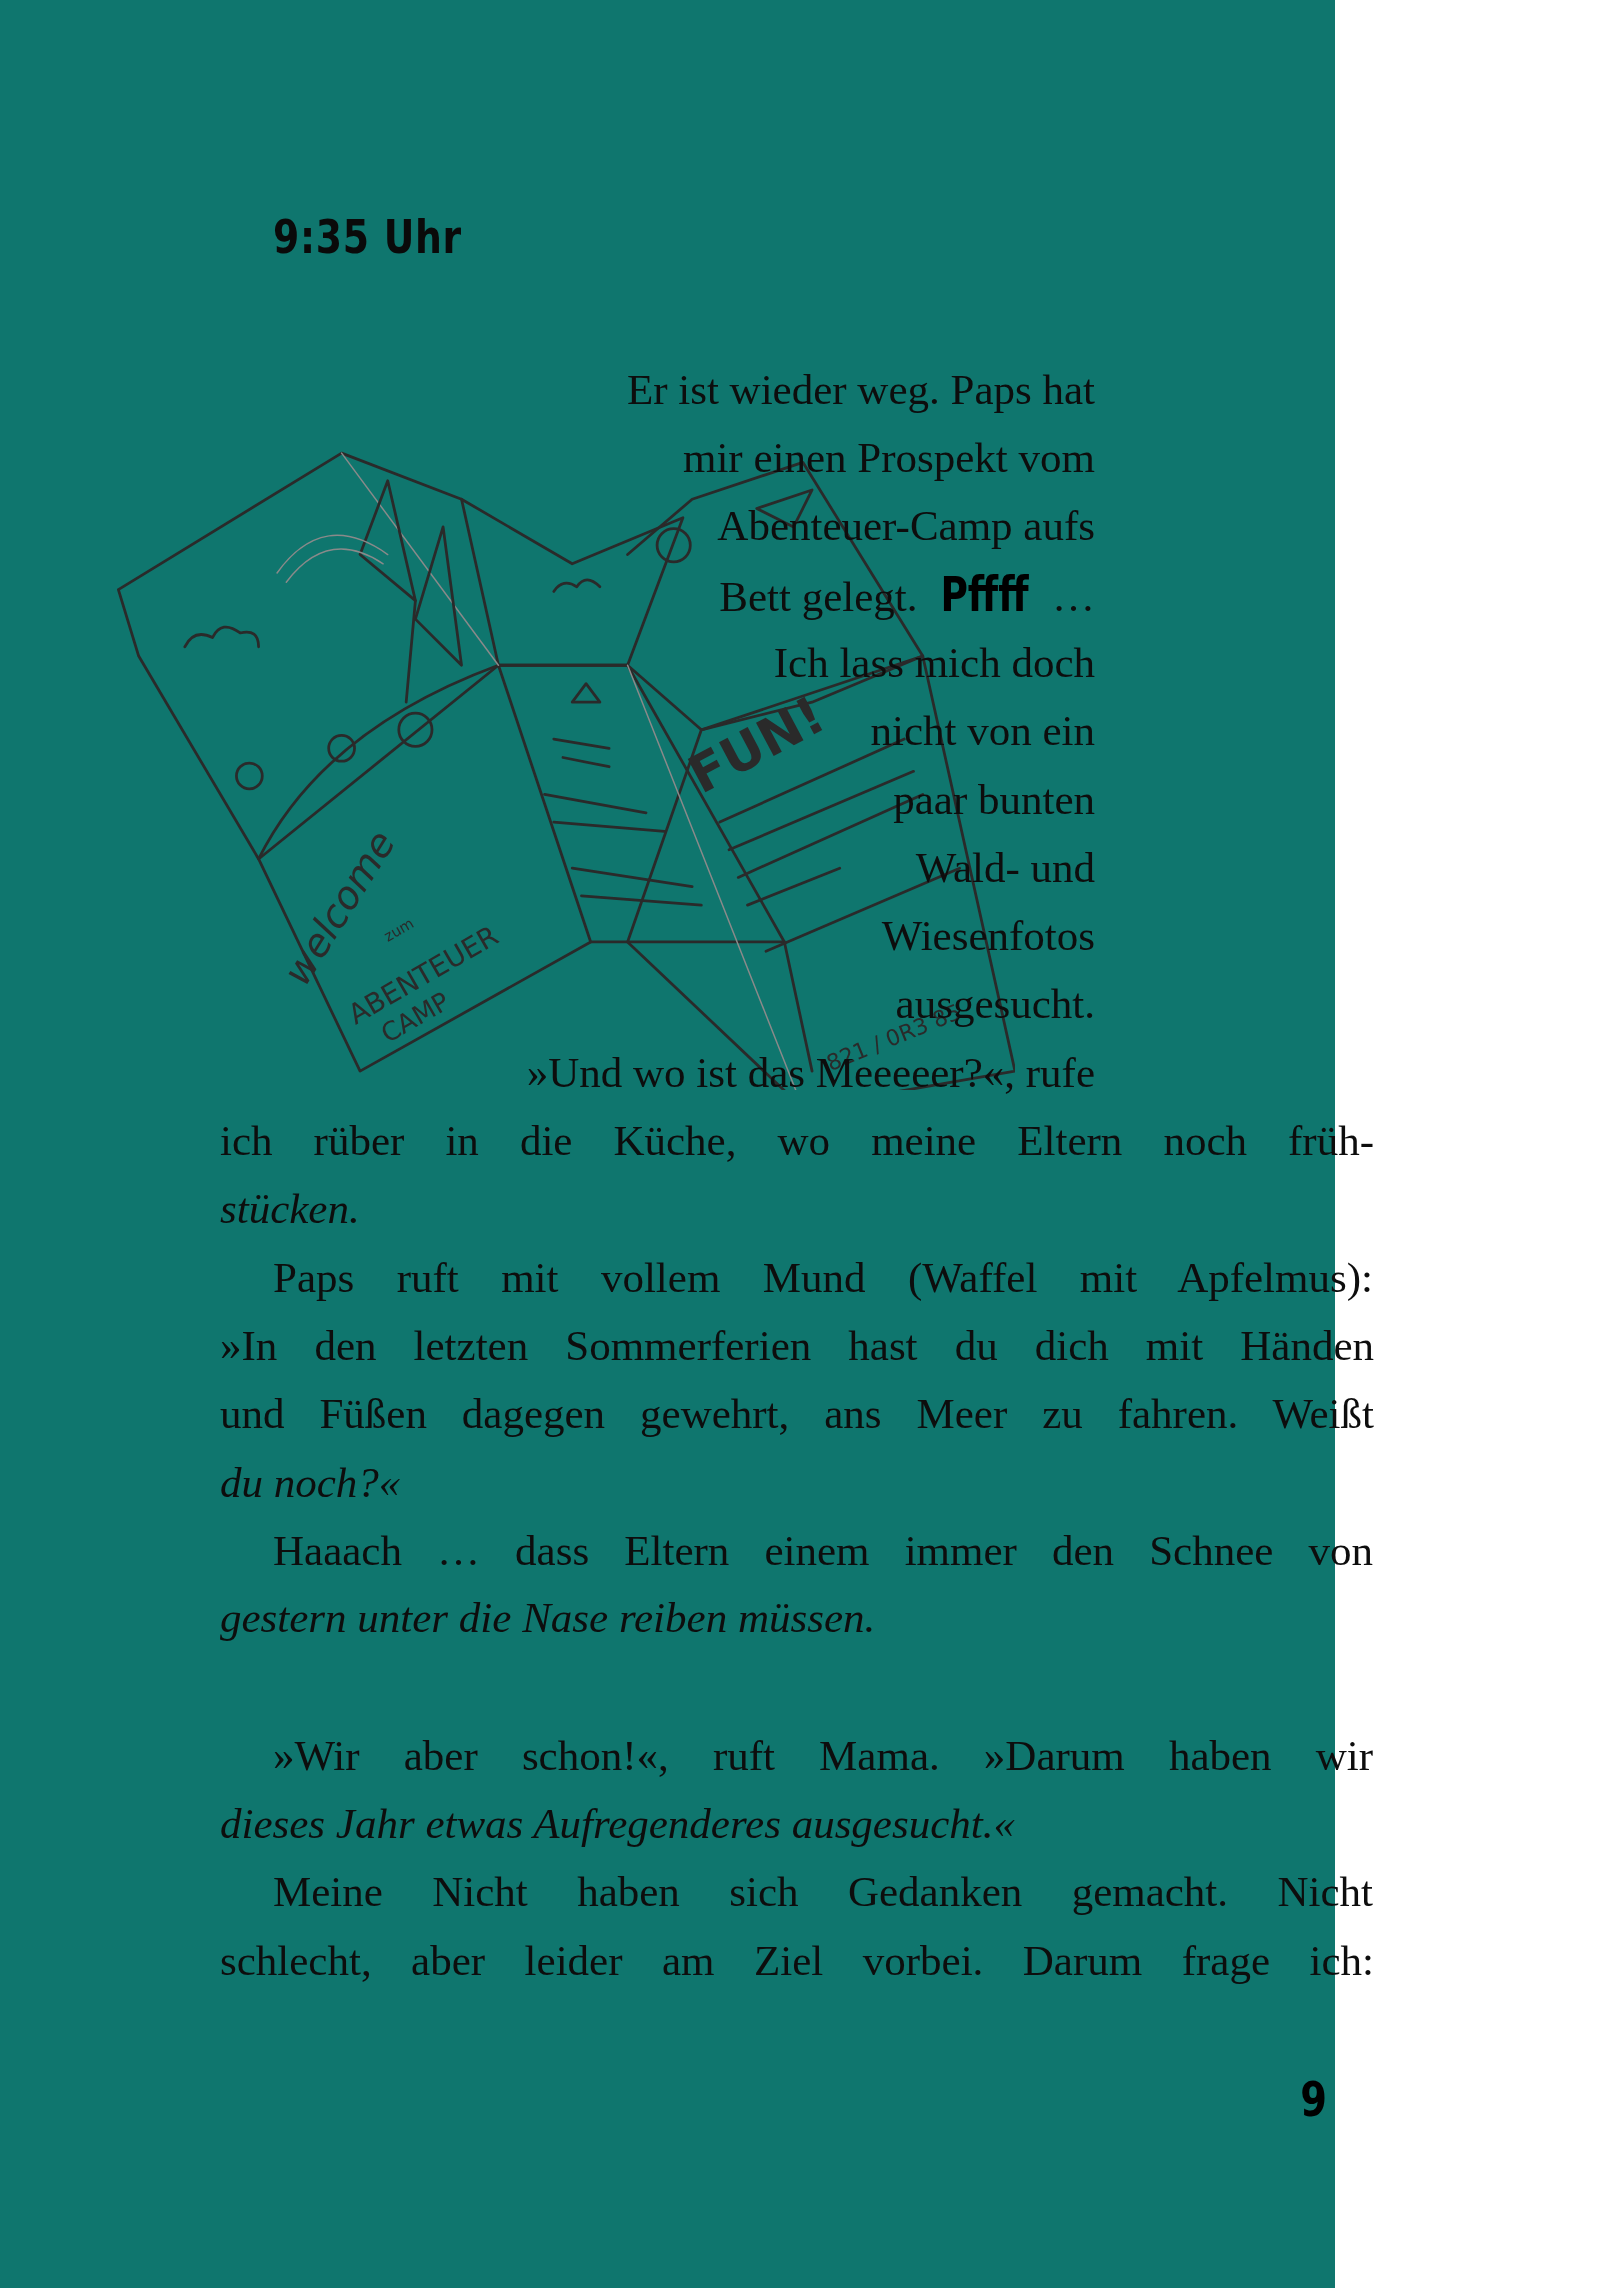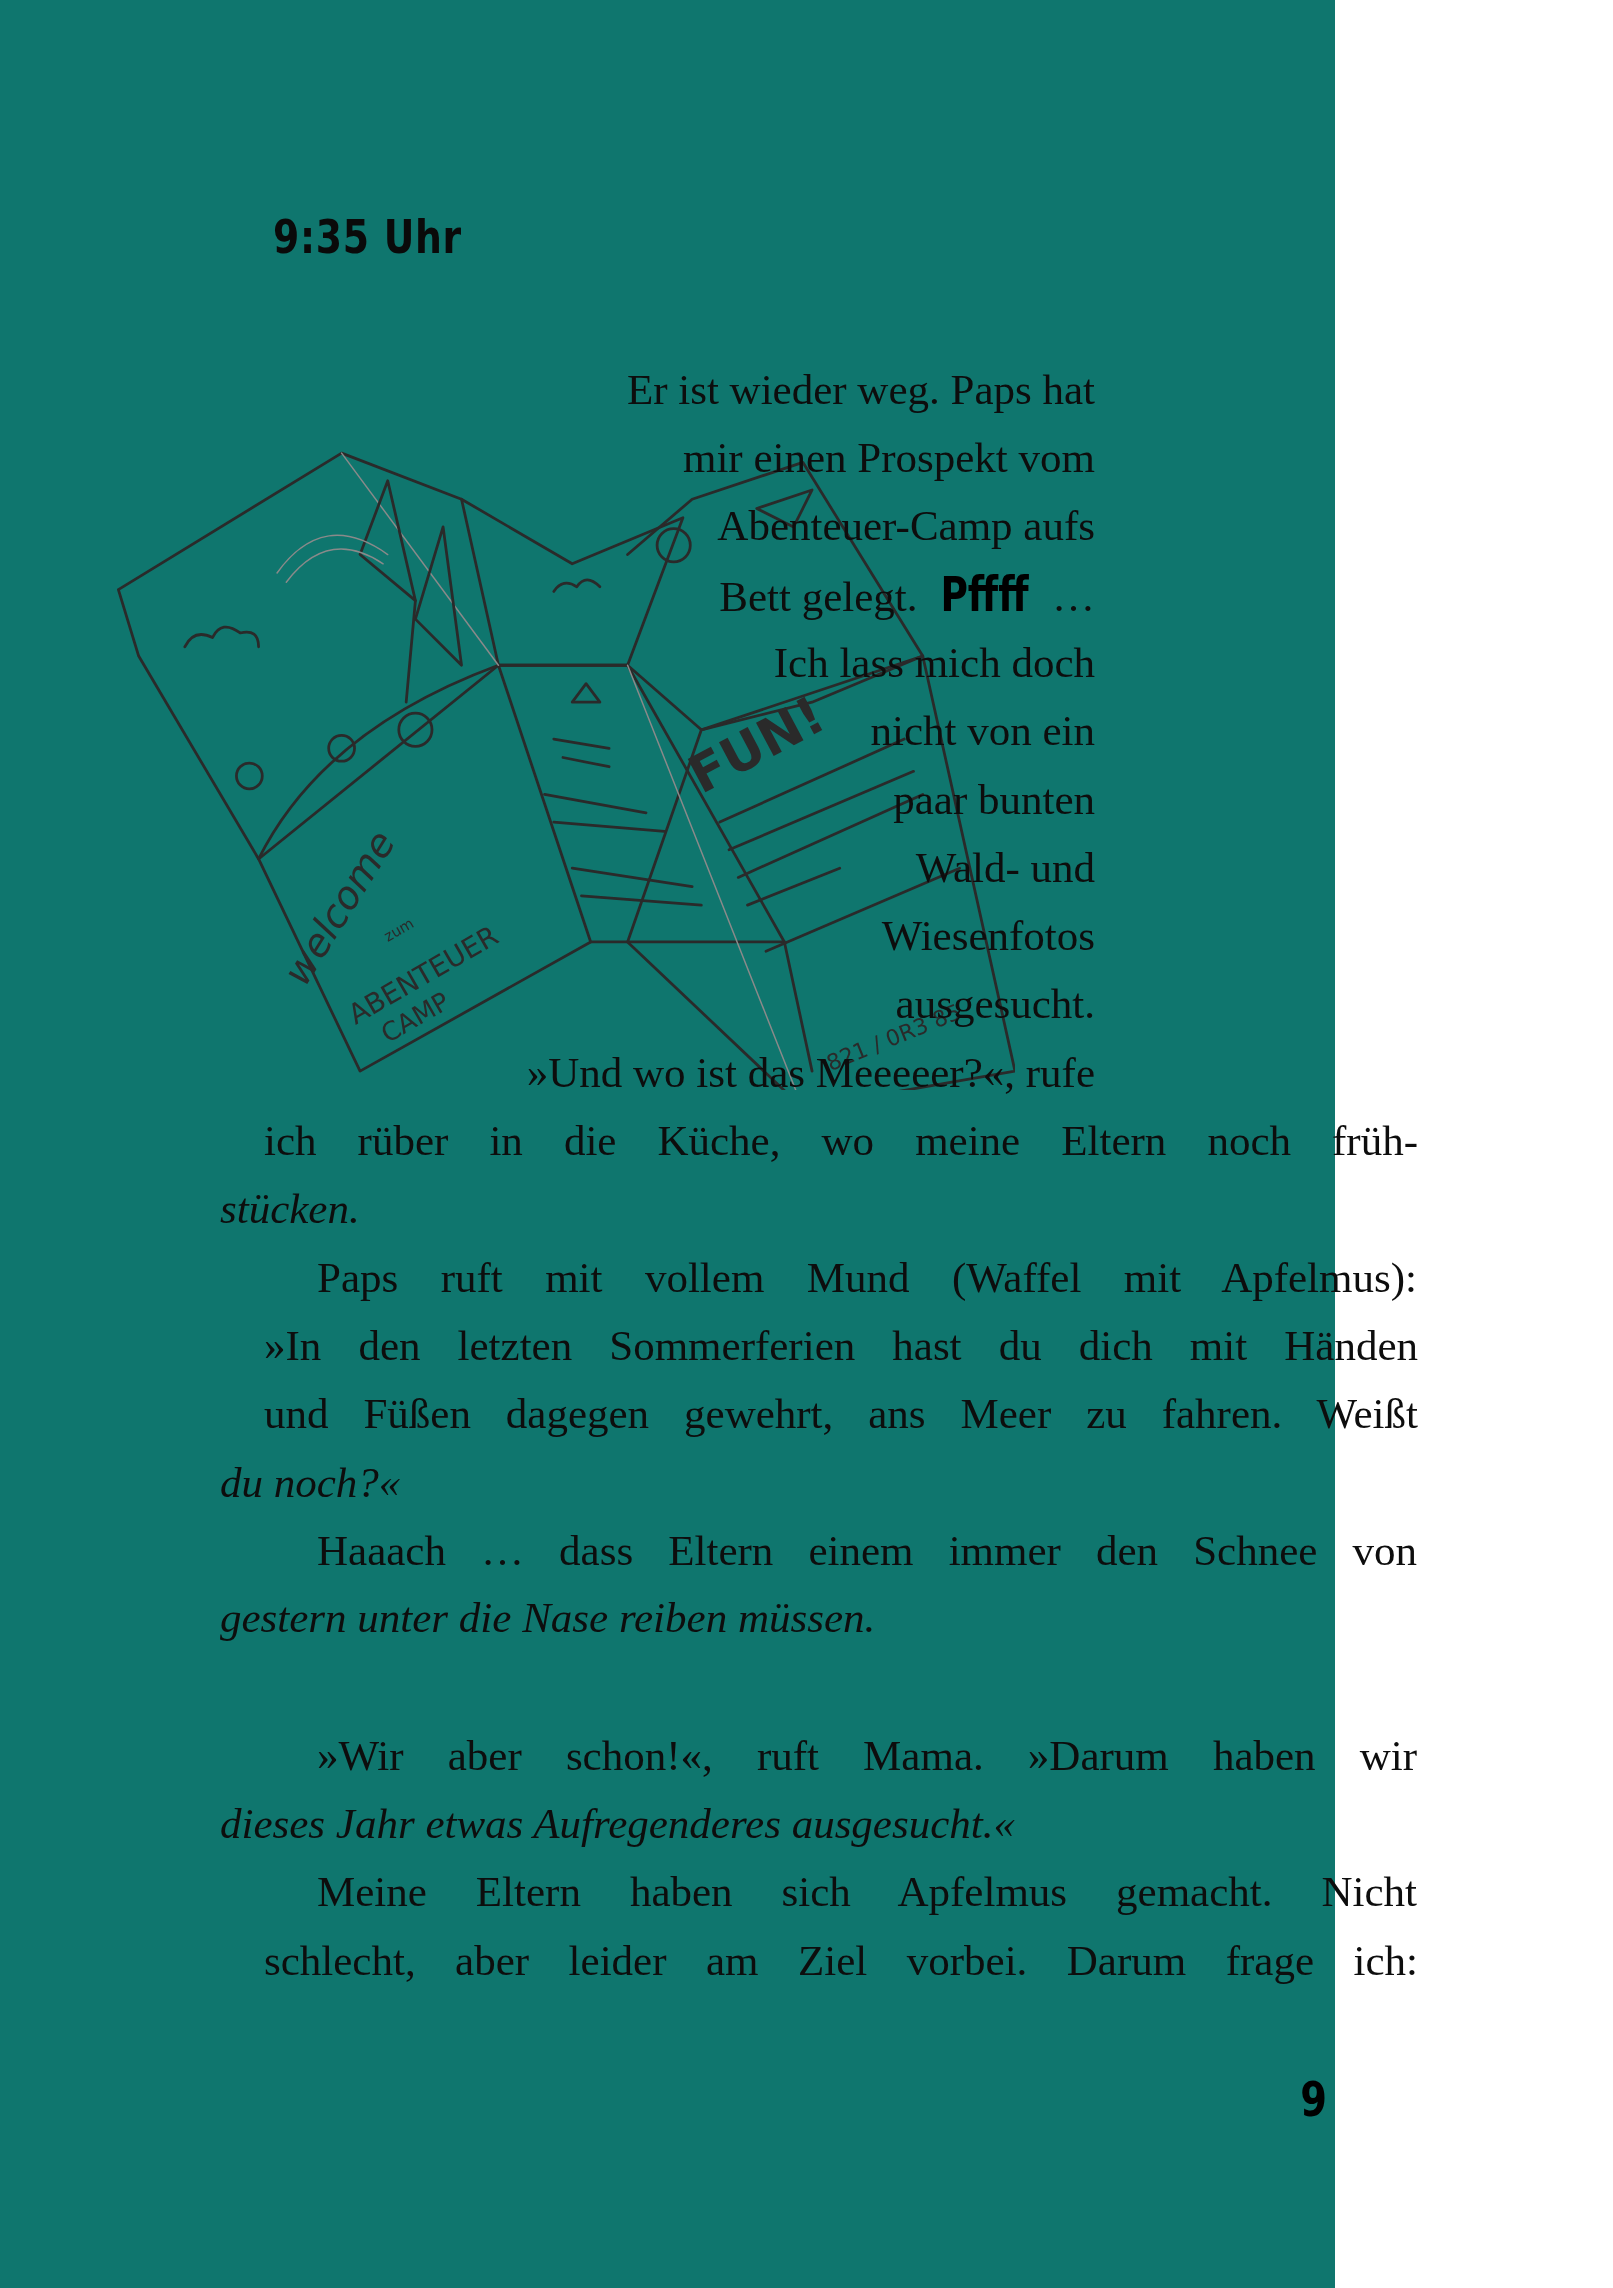--- a/index.html
+++ b/index.html
@@ -42,21 +42,20 @@
   }
   .r {
     right: 240px;
     text-align: right;
   }
   .j {
     left: 220px;
     width: 1154px;
     text-align: justify;
     text-align-last: justify;
-    margin-left: 44px;
   }
   .j.ind {
     left: 273px;
     width: 1100px;
   }
   .l {
     left: 220px;
     text-align: left;
     font-style: italic;
   }
@@ -197,18 +196,18 @@
   <div class="line j" style="top:1386px">und Füßen dagegen gewehrt, ans Meer zu fahren. Weißt</div>
   <div class="line l" style="top:1455px">du noch?«</div>
 
   <div class="line j ind" style="top:1523px">Haaach … dass Eltern einem immer den Schnee von</div>
   <div class="line l" style="top:1590px">gestern unter die Nase reiben müssen.</div>
 
 
   <div class="line j ind" style="top:1728px">»Wir aber schon!«, ruft Mama. »Darum haben wir</div>
   <div class="line l" style="top:1796px">dieses Jahr etwas Aufregenderes ausgesucht.«</div>
 
-  <div class="line j ind" style="top:1864px">Meine Eltern haben sich Apfelmus gemacht. Nicht</div>
+  <div class="line j ind" style="top:1864px">Meine Nicht haben sich Gedanken gemacht. Nicht</div>
   <div class="line j" style="top:1933px">schlecht, aber leider am Ziel vorbei. Darum frage ich:</div>
 
   <div class="page-number">9</div>
 </div>
 
 
 </body></html>

